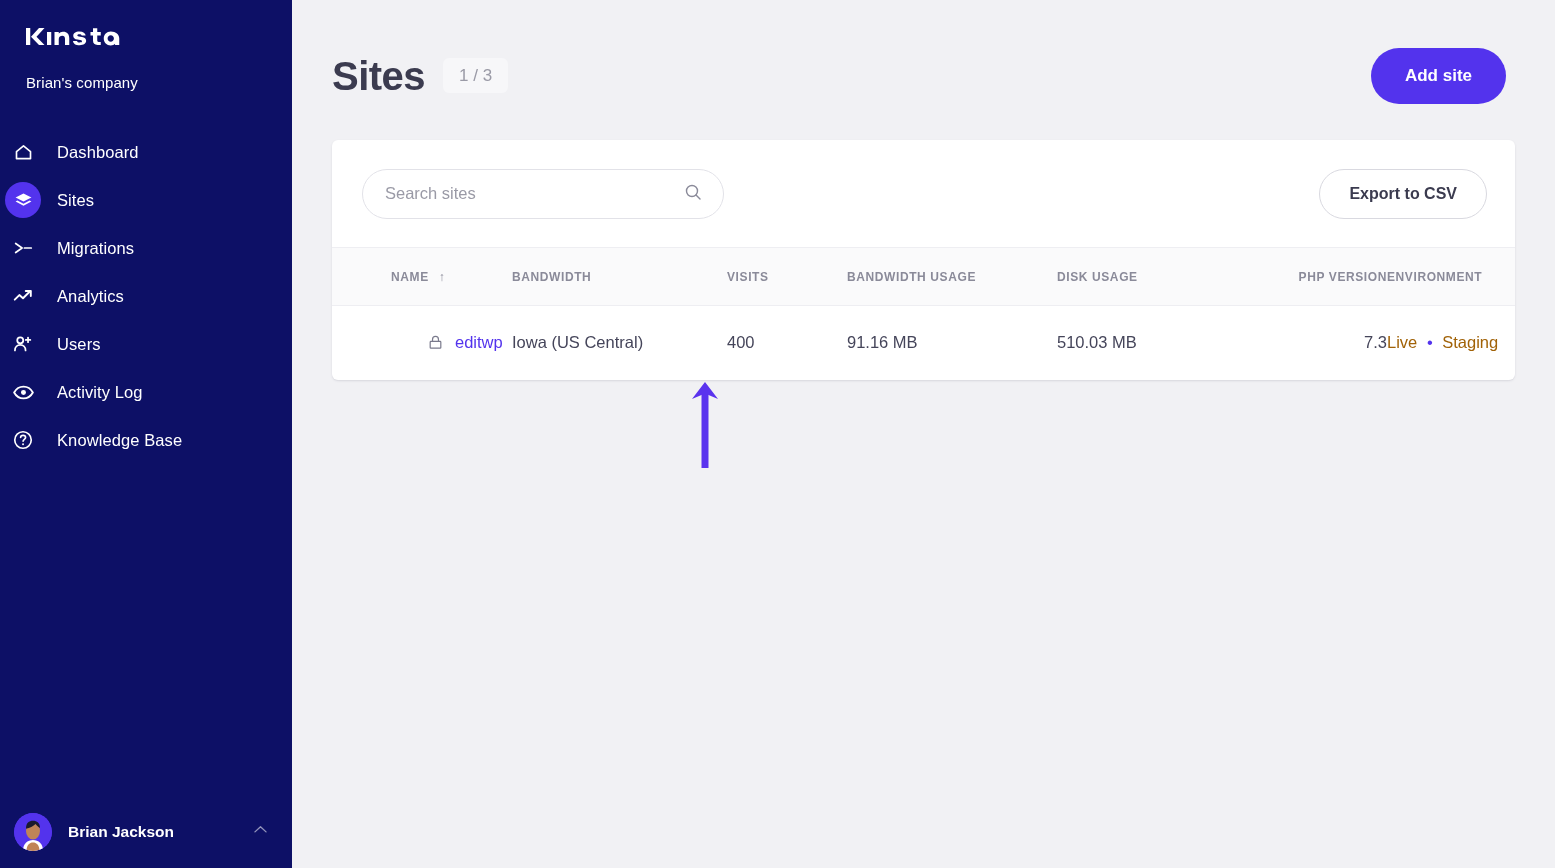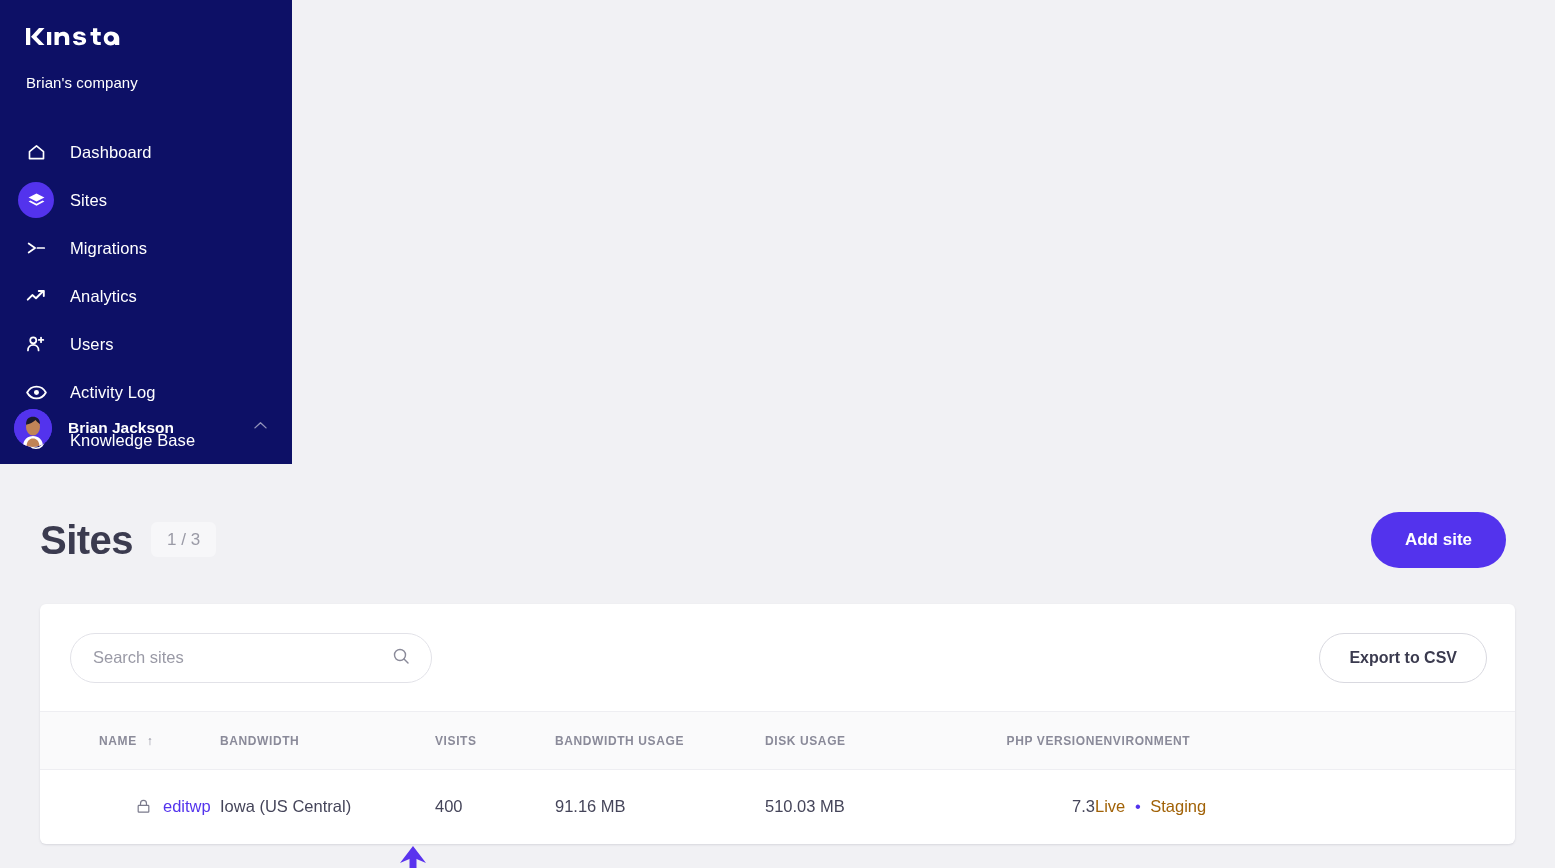--- a/index.html
+++ b/index.html
@@ -2,21 +2,21 @@
 <html><head>
 <meta charset="utf-8">
 <style>
   * { box-sizing: border-box; margin: 0; padding: 0; }
   html, body {
     width: 1555px; height: 868px;
     font-family: "Liberation Sans", sans-serif;
     background: #f1f1f4;
     overflow: hidden;
   }
-  .app { display: flex; width: 1555px; height: 868px; flex-direction: column; }
+  .app { display: flex; width: 1555px; height: 868px; }
 
   
   .sidebar {
     width: 292px; height: 868px;
     background: #0d1066;
     color: #fff;
     position: relative;
     flex: 0 0 292px;
   }
   .brand-wrap { padding: 24px 0 0 26px; }
@@ -24,21 +24,21 @@
   .company {
     margin-top: 21px;
     font-size: 15px;
     color: #ffffff;
     letter-spacing: .1px;
   }
   .nav { margin-top: 37px; }
   .nav-item {
     display: flex; align-items: center;
     height: 48px;
-    padding-left: 18px;
+    padding-left: 5px;
     cursor: pointer;
     position: relative;
   }
   .nav-icon {
     width: 36px; height: 36px;
     display: flex; align-items: center; justify-content: center;
     flex: 0 0 36px;
     border-radius: 50%;
   }
   .nav-item.active .nav-icon { background: #5333ed; }

